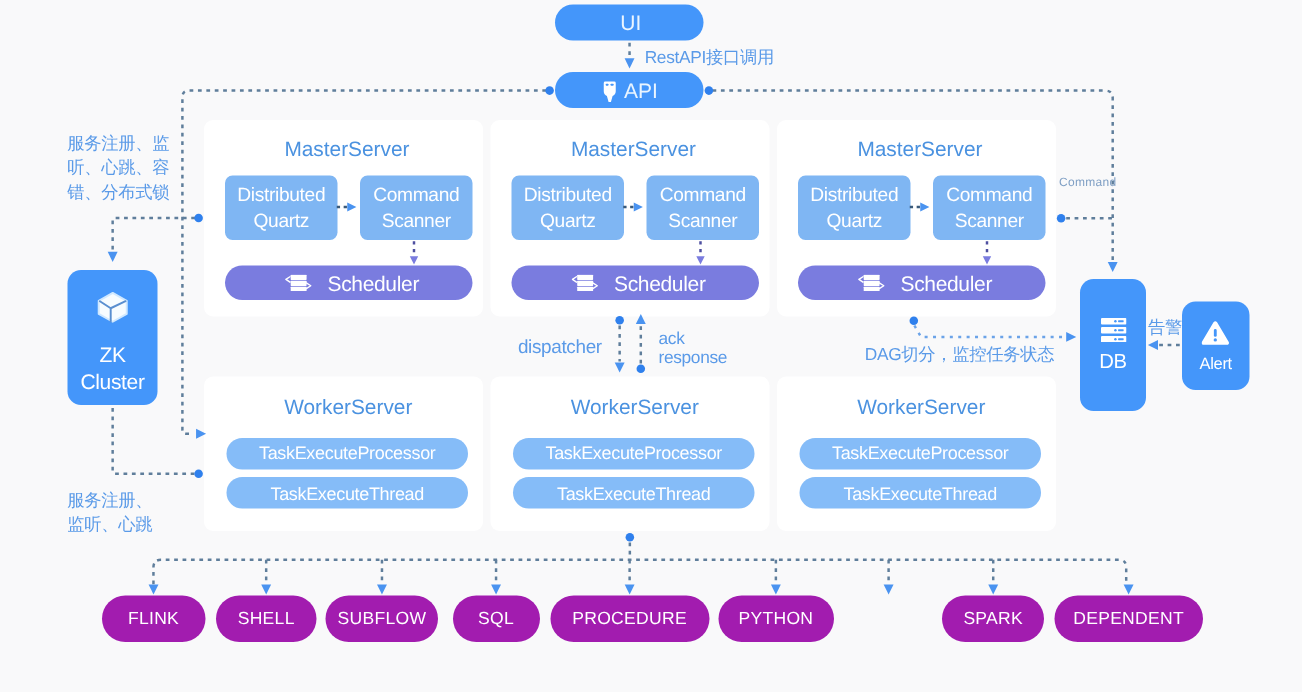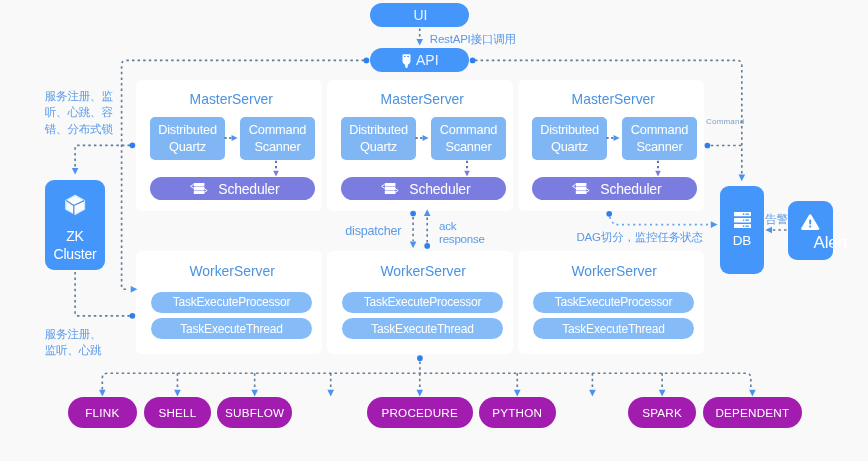--- a/index.html
+++ b/index.html
@@ -196,25 +196,26 @@
       <div style="top: 47.5px; font-size: 13.5px; line-height: 14px;"><span>DB</span></div>
     </div>
     <div class="node bigblue" style="left: 788px; top: 201px; width: 45px; height: 59px;">
       <span style="top: 13.4px;">
         <svg width="18.4" height="16.2" viewBox="0 0 18.4 16.2" aria-hidden="true">
           <path fill="#ffffff" d="M8.0 0.9a1.6 1.6 0 0 1 2.4 0l7.7 13.0a1.3 1.3 0 0 1-1.2 2.0H1.5a1.3 1.3 0 0 1-1.2-2.0z"></path>
           <rect x="8.25" y="5.4" width="1.9" height="5.1" rx="0.9" fill="#4496fa"></rect>
           <circle cx="9.2" cy="12.6" r="1.1" fill="#4496fa"></circle>
         </svg>
       </span>
-      <div style="top: 34.5px; font-size: 17px; line-height: 14px; padding-left: 20px;"><span>Alert</span></div>
+      <div style="top: 34.5px; font-size: 11px; line-height: 14px;"><span>Alert</span></div>
     </div>
     <div class="node pill" style="left: 68px; top: 396.8px; width: 68.7px; height: 31px;">FLINK</div>
     <div class="node pill" style="left: 143.5px; top: 396.8px; width: 67.9px; height: 31px;">SHELL</div>
     <div class="node pill" style="left: 217.1px; top: 396.8px; width: 75.1px; height: 31px; text-align: center;">SUBFLOW</div>
+    <div class="node pill" style="left: 301.5px; top: 396.8px; width: 58.4px; height: 31px;">SQL</div>
     <div class="node pill" style="left: 366.9px; top: 396.8px; width: 105.7px; height: 31px;">PROCEDURE</div>
     <div class="node pill" style="left: 478.8px; top: 396.8px; width: 76.9px; height: 31px;">PYTHON</div>
     <div class="node pill" style="left: 628.3px; top: 396.8px; width: 67.7px; height: 31px;">SPARK</div>
     <div class="node pill" style="left: 702.5px; top: 396.8px; width: 99.8px; height: 31px;">DEPENDENT</div>
     <div class="lbl" style="left: 44.8px; top: 87.5px; white-space: nowrap;">
       <div>服务注册、监</div>
       <div>听、心跳、容</div>
       <div>错、分布式锁</div>
     </div>
     <div class="lbl" style="left: 44.8px; top: 325.5px; white-space: nowrap;">

